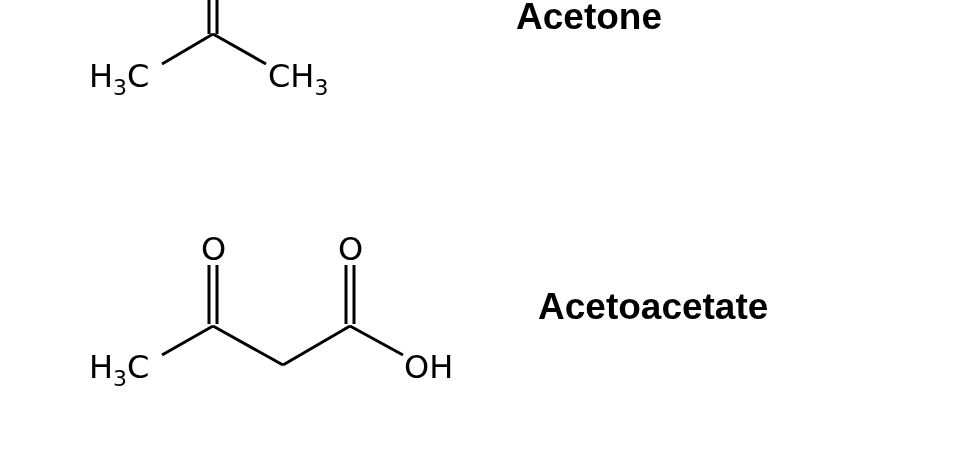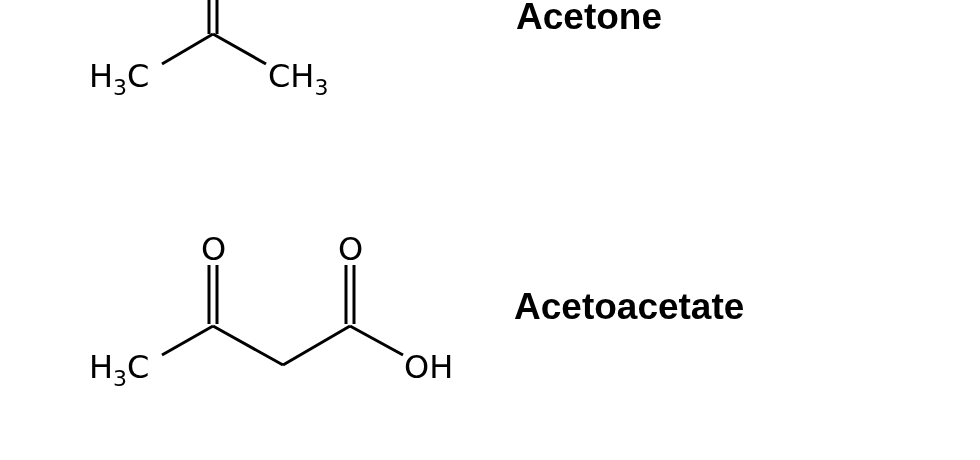--- a/index.html
+++ b/index.html
@@ -40,13 +40,13 @@
   </g>
   <text class="atom" x="201" y="260">O</text>
   <text class="atom" x="338" y="260">O</text>
   <text class="atom" x="89" y="378">
     <tspan>H</tspan><tspan class="sub" dy="8">3</tspan><tspan dy="-8">C</tspan>
   </text>
   <text class="atom" x="404" y="378">OH</text>
 </svg>
 
 <div class="name" style="left:516px; top:-2px;">Acetone</div>
-<div class="name" style="left:514px; top:288px;">Acetoacetate</div>
+<div class="name" style="left:538px; top:288px;">Acetoacetate</div>
 
 </body></html>

